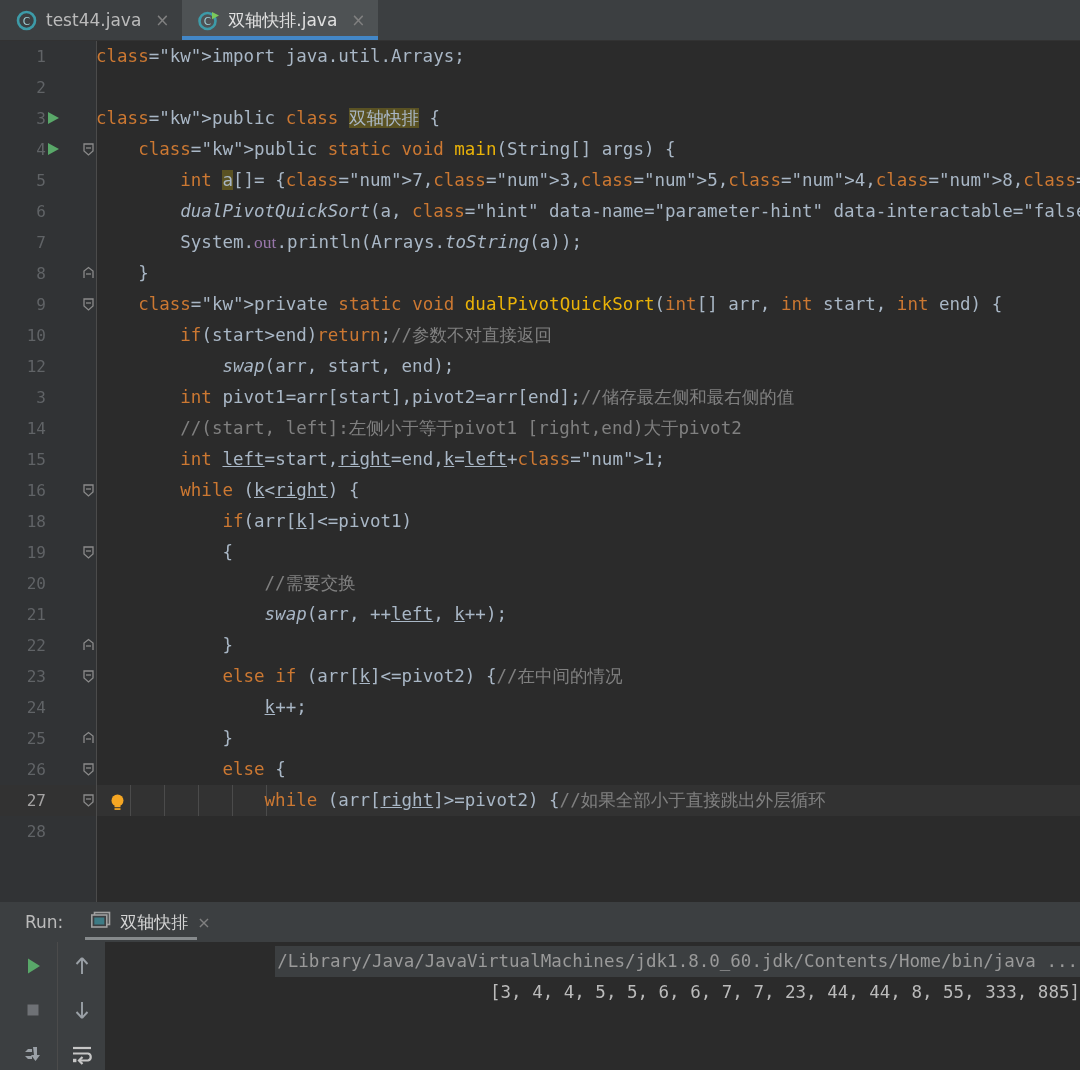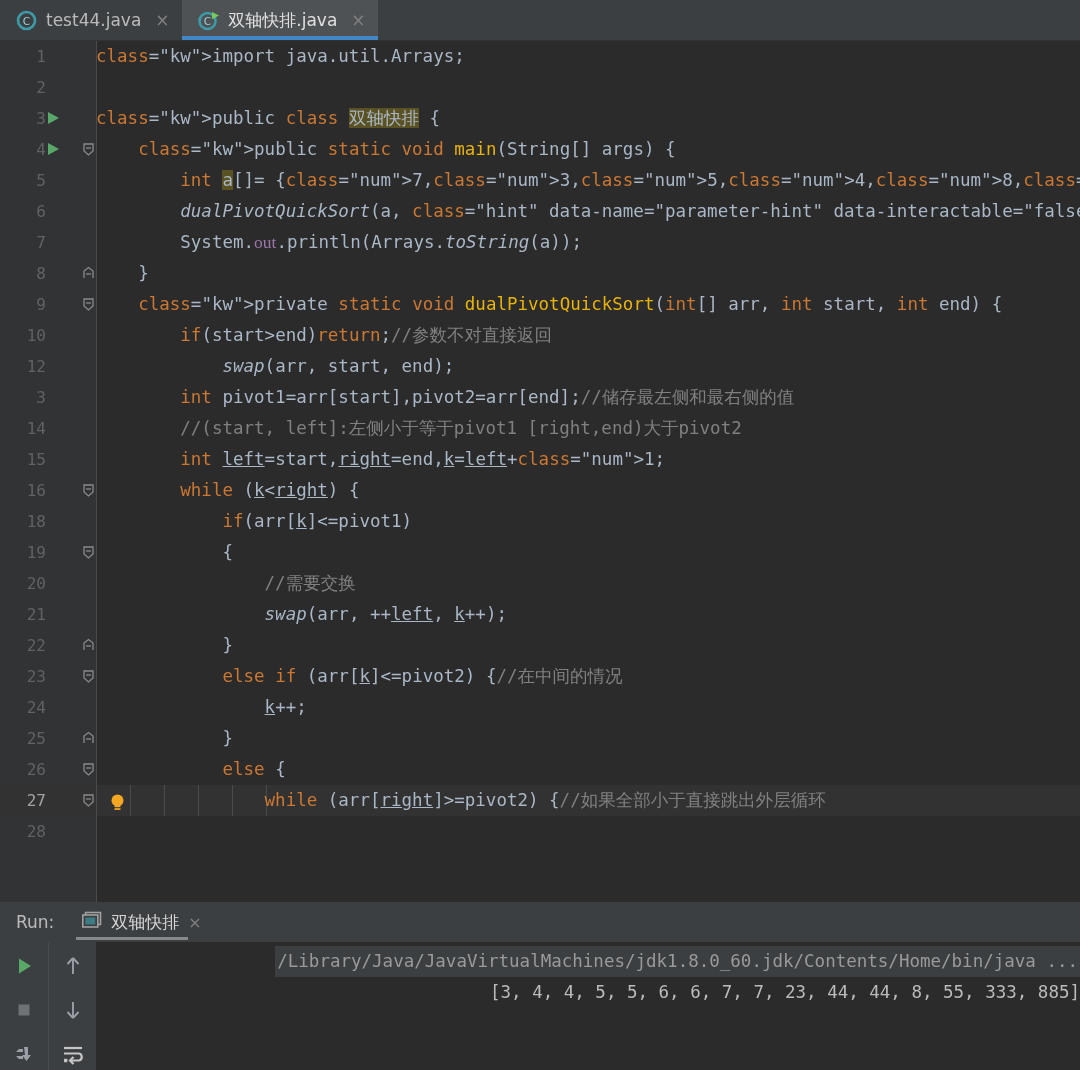--- a/index.html
+++ b/index.html
@@ -89,21 +89,21 @@
   
   .kw   { color: #cc7832; }
   .cmt  { color: #808080; }
   .mth  { color: #eab308; }          
   .fld  { color: #9876aa; font-family: Liberation Serif, serif; }
   .ital { font-style: italic; }
   .und  { text-decoration: underline; text-decoration-color: #a9b7c6; }
   .hl   { background: #5a5223; }
 
   
-  #runwin { height: 168px; background: #22c55e; display: flex; flex-direction: column; }
+  #runwin { height: 168px; background: #22c55e; display: flex; flex-direction: column; margin-left: 9px; }
   #runhead {
     height: 40px; display: flex; align-items: center;
     padding-left: 16px; gap: 22px;
     background: #3c3f41;
   }
   #run-label { font-size: 17px; color: #bbbbbb; }
   #run-tab {
     display: flex; align-items: center; gap: 9px;
     position: relative; height: 40px; padding: 0 6px;
     font-size: 17px; color: #d4d4d4;

